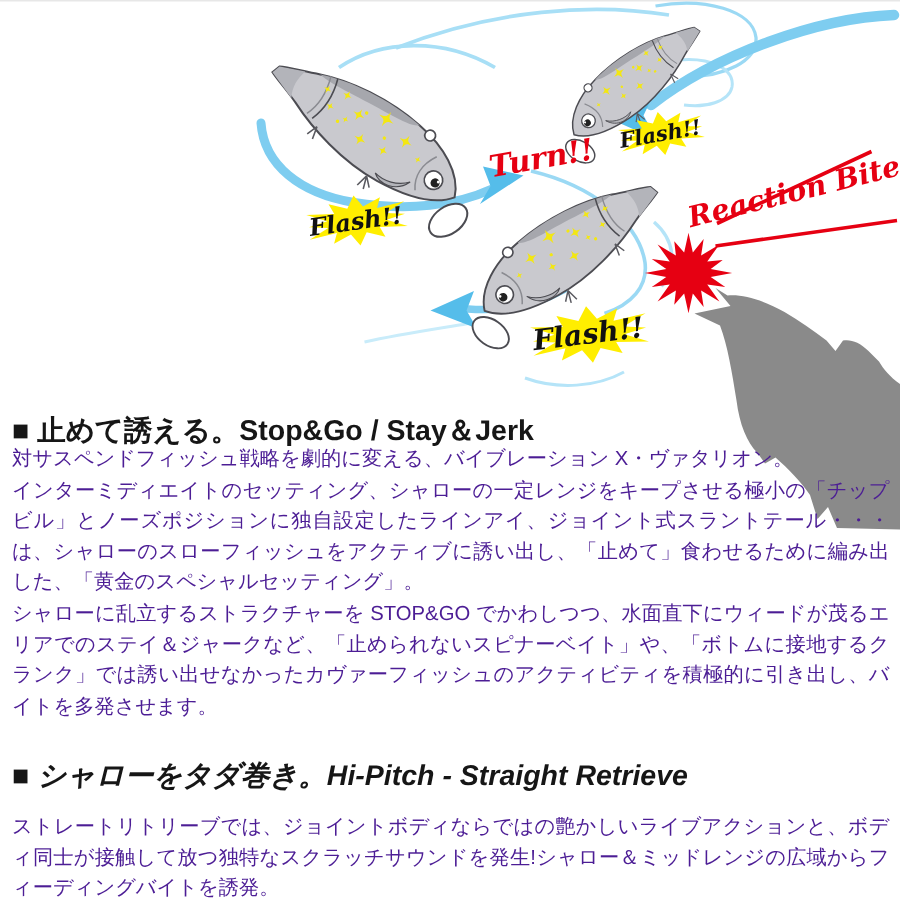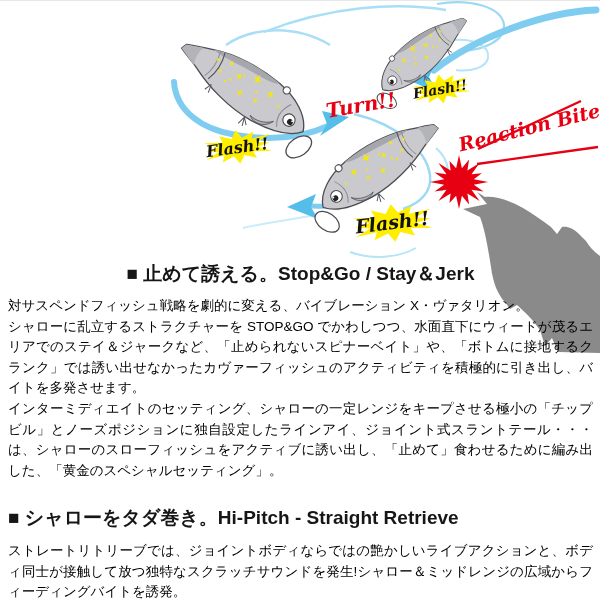--- a/index.html
+++ b/index.html
@@ -4,25 +4,25 @@
 <style>
   html,body{margin:0;padding:0;background:#fff;}
   .page{position:relative;width:600px;height:600px;background:#fff;overflow:hidden;
         font-family:"Liberation Sans","DejaVu Sans",sans-serif;}
   .page::before{content:"";position:absolute;top:0;left:0;width:100%;height:1px;background:#e7e7e7;}
   svg{position:absolute;top:0;left:0;z-index:1;}
   .script{font-family:"DejaVu Serif",serif;font-style:italic;font-weight:bold;}
   .textcol{position:absolute;left:8px;right:7px;z-index:2;}
   h2.heading{margin:0;font-size:19px;line-height:25px;font-weight:bold;color:#161616;
              letter-spacing:0px;}
-  .paras p{margin:0;font-size:13.5px;line-height:20.6px;color:#000000;
+  .paras p{margin:0;font-size:13.5px;line-height:20.6px;color:#4c1d95;
            text-align:justify;text-justify:inter-ideograph;}
-  #sec0-head{top:261px;text-align:center;}
+  #sec0-head{top:275px;}
   #sec0-body{top:296px;}
-  #sec1-head{top:505px;}
+  #sec1-head{top:505px;font-style:italic;}
   #sec1-body{top:541px;}
 </style>
 </head>
 <body>
 
 <div class="page">
 
   <svg width="600" height="360" viewBox="0 0 600 360">
     <defs>
       <path id="sp" d="M0,-1 C0.18,-0.18 0.18,-0.18 1,0 C0.18,0.18 0.18,0.18 0,1 C-0.18,0.18 -0.18,0.18 -1,0 C-0.18,-0.18 -0.18,-0.18 0,-1 Z"></path>
@@ -109,22 +109,22 @@
     <g>
       <path d="M478,149 L581,101" stroke="#e60012" stroke-width="2.4"></path>
       <path d="M477,164 L598,147" stroke="#e60012" stroke-width="2.4"></path>
       <text class="script" transform="translate(539,132) rotate(-14)" text-anchor="middle" font-size="19" fill="#e60012">Reaction Bite!!</text>
     </g>
   </svg>
 
   <h2 class="heading textcol" id="sec0-head">■ 止めて誘える。Stop&amp;Go / Stay＆Jerk</h2>
   <div class="paras textcol" id="sec0-body">
       <p>対サスペンドフィッシュ戦略を劇的に変える、バイブレーション X・ヴァタリオン。</p>
+      <p>インターミディエイトのセッティング、シャローの一定レンジをキープさせる極小の「チップビル」とノーズポジションに独自設定したラインアイ、ジョイント式スラントテール・・・は、シャローのスローフィッシュをアクティブに誘い出し、「止めて」食わせるために編み出した、「黄金のスペシャルセッティング」。</p>
       <p>シャローに乱立するストラクチャーを STOP&amp;GO でかわしつつ、水面直下にウィードが茂るエリアでのステイ＆ジャークなど、「止められないスピナーベイト」や、「ボトムに接地するクランク」では誘い出せなかったカヴァーフィッシュのアクティビティを積極的に引き出し、バイトを多発させます。</p>
-      <p>インターミディエイトのセッティング、シャローの一定レンジをキープさせる極小の「チップビル」とノーズポジションに独自設定したラインアイ、ジョイント式スラントテール・・・は、シャローのスローフィッシュをアクティブに誘い出し、「止めて」食わせるために編み出した、「黄金のスペシャルセッティング」。</p>
     </div>
 
   <h2 class="heading textcol" id="sec1-head">■ シャローをタダ巻き。Hi-Pitch - Straight Retrieve</h2>
   <div class="paras textcol" id="sec1-body">
       <p>ストレートリトリーブでは、ジョイントボディならではの艶かしいライブアクションと、ボディ同士が接触して放つ独特なスクラッチサウンドを発生!シャロー＆ミッドレンジの広域からフィーディングバイトを誘発。</p>
     </div>
 
 </div>
 
 </body></html>

